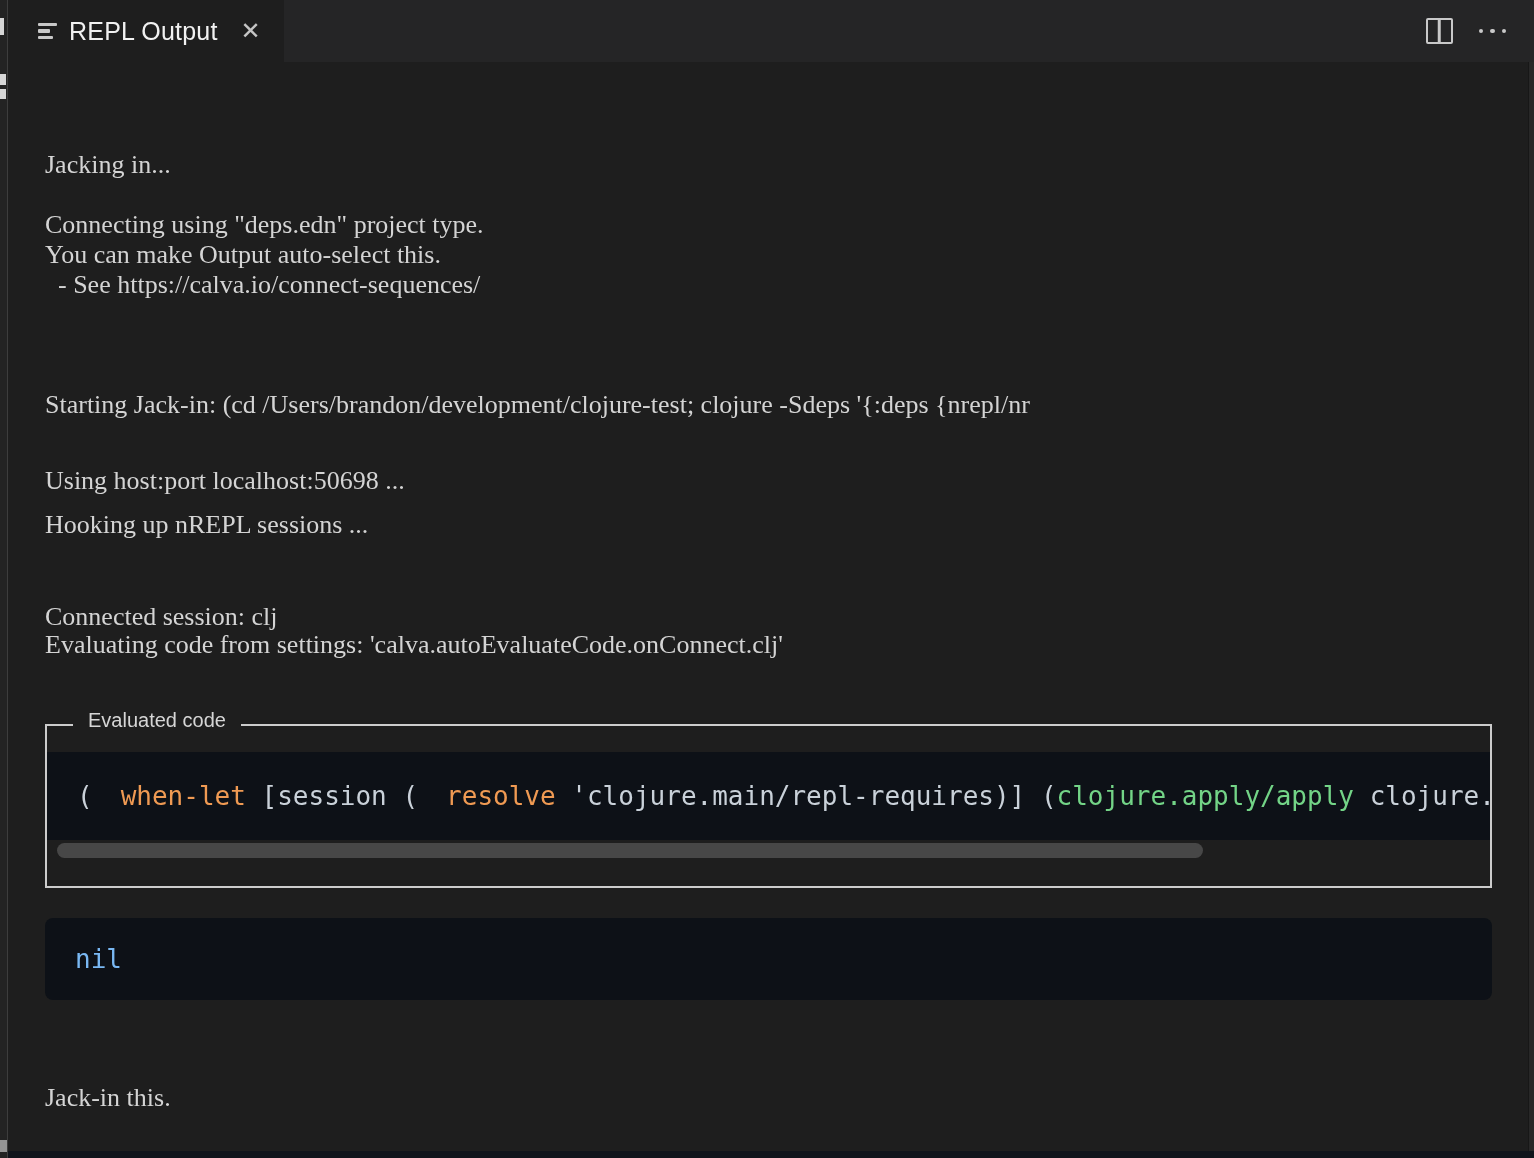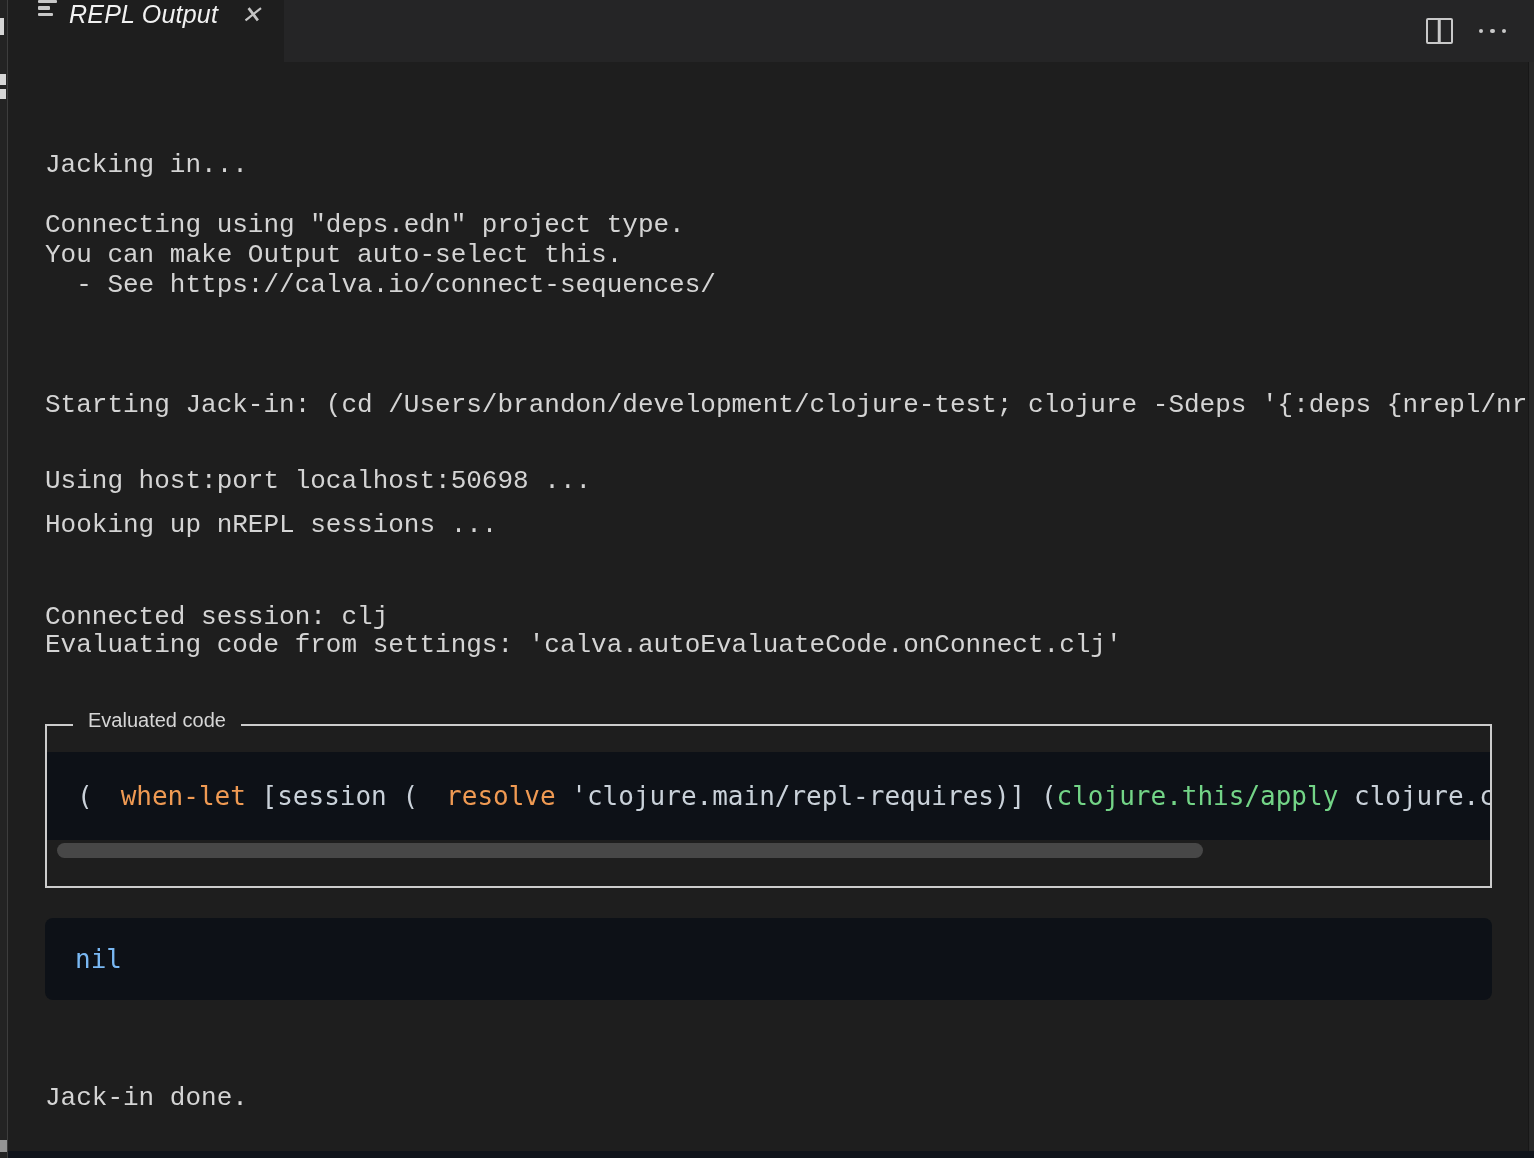--- a/index.html
+++ b/index.html
@@ -9,21 +9,21 @@
     --kw-orange:#ef9a53; --fn-green:#73d487; --nil-blue:#79b8f3;
     --border-light:#cccccc; --scroll-thumb:#474747;
   }
   *{margin:0;padding:0;box-sizing:border-box;}
   html,body{width:1534px;height:1158px;overflow:hidden;}
   body{background:var(--bg);font-family:"Liberation Sans",sans-serif;position:relative;}
 
   
   .tabbar{position:absolute;left:0;top:0;width:1534px;height:62px;background:var(--tabbar-bg);}
   .tab{position:absolute;left:8px;top:0;width:276px;height:62px;background:var(--tab-bg);
-       display:flex;padding-left:30px;cursor:pointer;font-style:italic;}
+       display:flex;align-items:center;padding-left:30px;cursor:pointer;}
   .tab-icon{width:19px;height:16px;display:flex;flex-direction:column;justify-content:space-between;margin-right:12px;}
   .tab-icon i{display:block;height:3.2px;background:#c8c8c8;border-radius:1px;}
   .tab-icon i:nth-child(1){width:19px;}
   .tab-icon i:nth-child(2){width:12px;}
   .tab-icon i:nth-child(3){width:15px;}
   .tab-title{font-size:25px;color:var(--ui-fg);letter-spacing:.2px;white-space:nowrap;}
   .tab-close{margin-left:18px;font-size:24px;color:#c5c5c5;line-height:1;cursor:pointer;
              width:30px;height:30px;display:flex;align-items:center;justify-content:center;border-radius:5px;}
   .tabbar-actions{position:absolute;right:28px;top:0;height:62px;display:flex;align-items:center;gap:26px;}
   .split-icon{width:27px;height:26px;border:2.5px solid var(--icon-fg);border-radius:2px;position:relative;cursor:pointer;}
@@ -35,21 +35,21 @@
   .left-gutter{position:absolute;left:0;top:0;width:8px;height:1158px;background:#232323;border-right:1px solid #3d3d3d;z-index:3;}
   .frag{position:absolute;background:#d6d6d6;z-index:4;}
   .frag-a{left:0;top:18px;width:4px;height:17px;}
   .frag-b{left:0;top:74px;width:6px;height:11px;}
   .frag-c{left:0;top:89px;width:6px;height:10px;}
   .corner-block{position:absolute;left:0;top:1140px;width:7px;height:12px;background:#959595;z-index:4;}
   .bottom-strip{position:absolute;left:0;top:1151px;width:1534px;height:7px;background:#10141b;z-index:2;}
   .right-gutter{position:absolute;left:1528px;top:62px;width:6px;height:1089px;background:#282828;border-left:1px solid #171717;z-index:2;}
 
   
-  .console-line{position:absolute;left:45px;font-family:Liberation Mono, monospace;
+  .console-line{position:absolute;left:45px;font-family:Liberation Serif, serif;
                 font-size:26px;line-height:30px;color:var(--fg);white-space:pre;}
   .l1{top:150px;} .l2{top:210px;} .l3{top:240px;} .l4{top:270px;}
   .l5{top:390px;} .l6{top:450px;margin-top:16px;} .l7{top:510px;} .l8{top:570px;margin-top:32px;} .l9{top:630px;}
   .l10{top:1083px;}
 
   
   .fieldset{position:absolute;left:45px;top:724px;width:1447px;height:164px;
             border:2px solid var(--border-light);}
   .legend{position:absolute;top:-17px;left:26px;background:var(--bg);padding:0 15px;
           font-size:20px;color:#d6d6d6;white-space:nowrap;}
@@ -102,26 +102,26 @@
 <div>
   <div class="console-line l1">Jacking in...</div>
   <div class="console-line l2">Connecting using "deps.edn" project type.</div>
   <div class="console-line l3">You can make Output auto-select this.</div>
   <div class="console-line l4">  - See https://calva.io/connect-sequences/</div>
   <div class="console-line l5">Starting Jack-in: (cd /Users/brandon/development/clojure-test; clojure -Sdeps '{:deps {nrepl/nr</div>
   <div class="console-line l6">Using host:port localhost:50698 ...</div>
   <div class="console-line l7">Hooking up nREPL sessions ...</div>
   <div class="console-line l8">Connected session: clj</div>
   <div class="console-line l9">Evaluating code from settings: 'calva.autoEvaluateCode.onConnect.clj'</div>
-  <div class="console-line l10">Jack-in done.</div>
+  <div class="console-line l10">Jack-in this.</div>
 </div>
 
 <div class="fieldset">
   <span class="legend">Evaluated code</span>
   <div class="code-block">
-    <div class="code-line"><span>(</span><span class="tok-kw">when-let</span><span> [session (</span><span class="tok-kw">resolve</span><span> 'clojure.main/repl-requires)] (</span><span class="tok-fn">clojure.this/apply</span><span> clojure.core/re</span></div>
+    <div class="code-line"><span>(</span><span class="tok-kw">when-let</span><span> [session (</span><span class="tok-kw">resolve</span><span> 'clojure.main/repl-requires)] (</span><span class="tok-fn">clojure.apply/apply</span><span> clojure.core/re</span></div>
   </div>
   <div class="scroll-thumb"></div>
 </div>
 
 <div class="result-box">
   <span class="result-value">nil</span>
 </div>
 
 </body></html>

